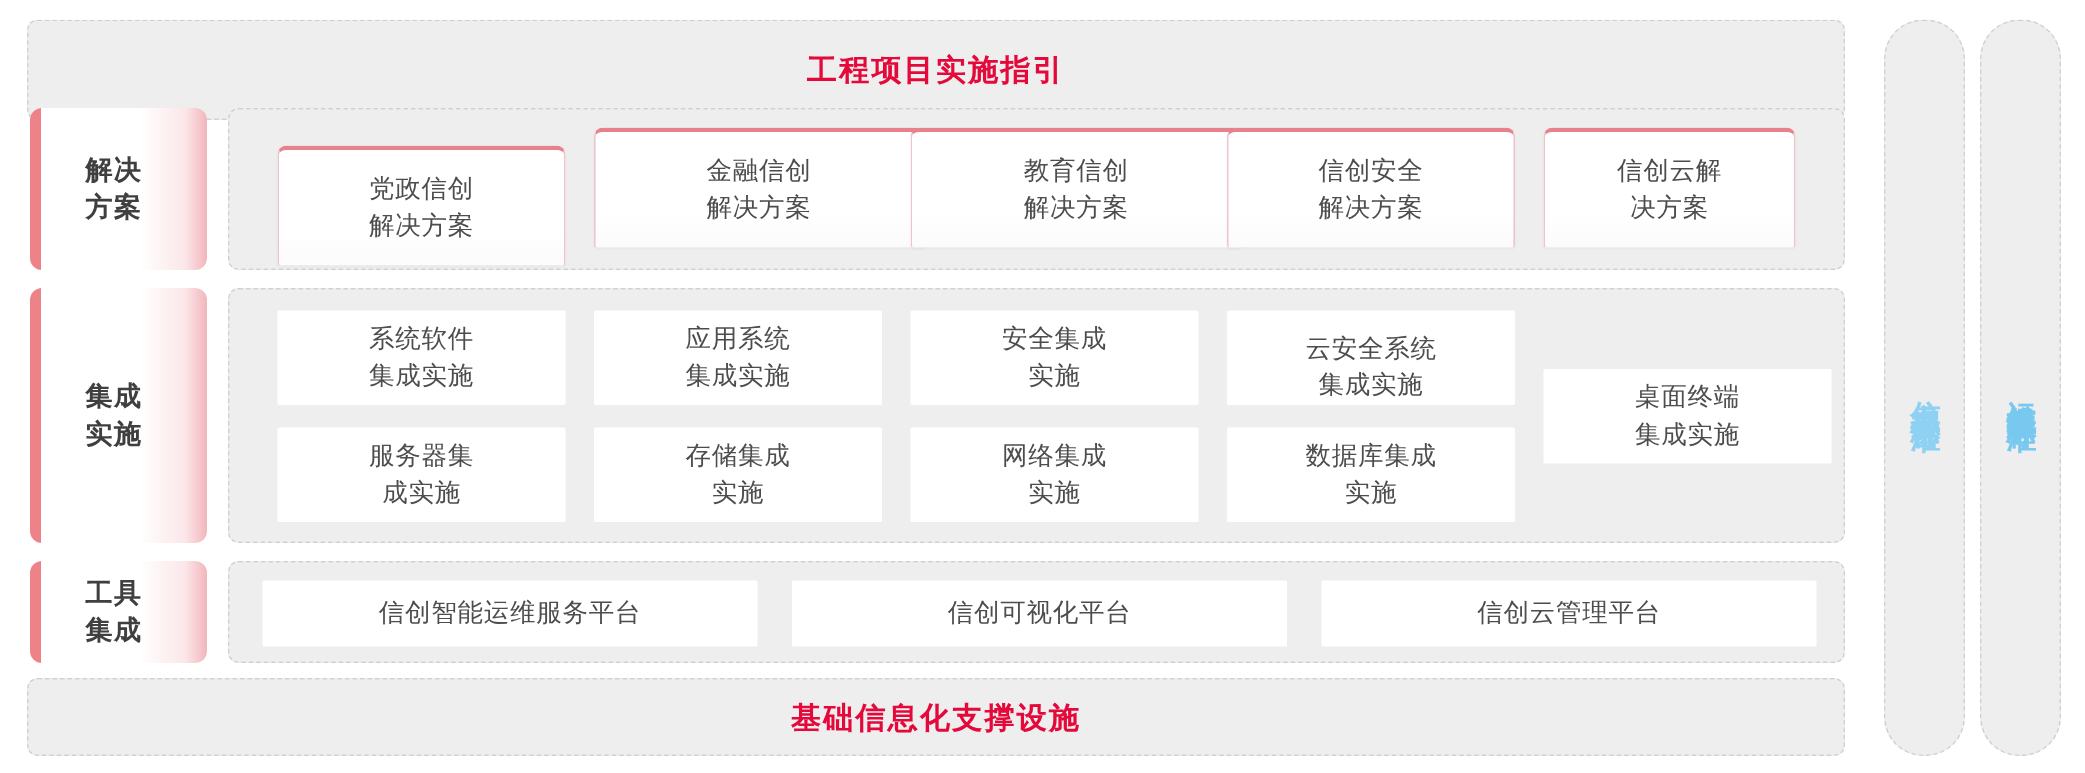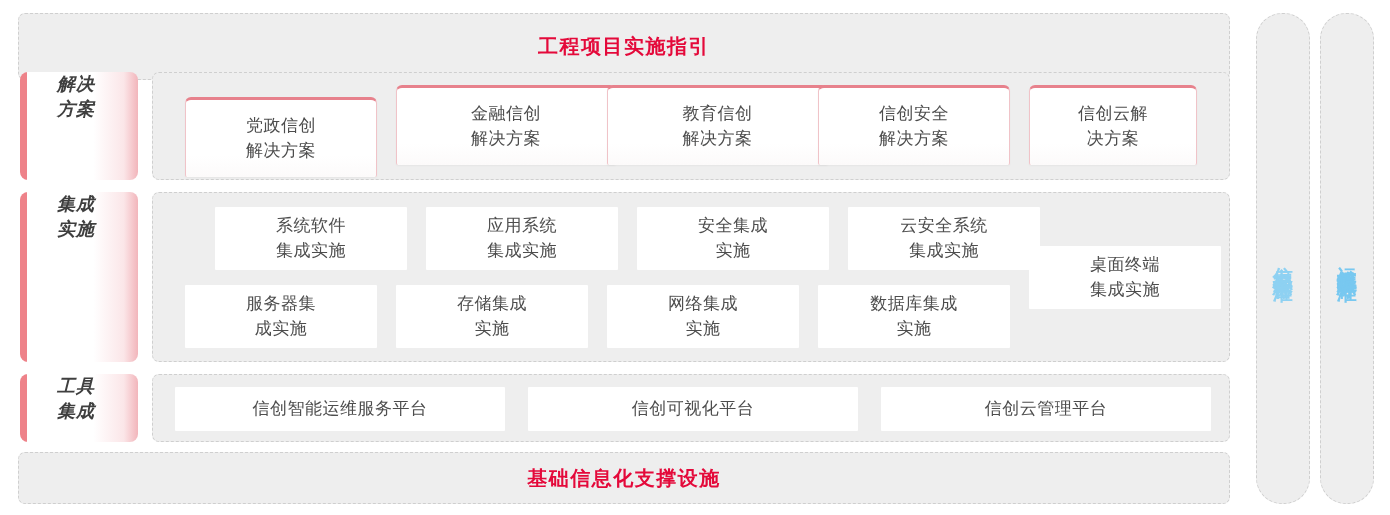--- a/index.html
+++ b/index.html
@@ -70,24 +70,23 @@
     height: 100%;
     border-radius: 8px;
     background:
       linear-gradient(to right,
         #ee8289 0px, #ee8289 7px,
         #ffffff 7px, #ffffff 52%,
         #ffffff 62%,
         #fbe6e8 88%,
         #f2b5bb 100%);
     display: flex;
-    align-items: flex-start;
+    align-items: center;
     justify-content: center;
     box-shadow: 0 0 0 0 transparent;
-    font-style: italic;
   }
   .stage-label-text {
     color: #3f3f3f;
     font-size: 18px;
     font-weight: bold;
     line-height: 1.38;
     text-align: center;
     letter-spacing: 1px;
     padding-right: 6px;
   }
@@ -129,21 +128,21 @@
     border-right: 1px solid #f0c3c8;
     border-radius: 6px 6px 2px 2px;
     background: linear-gradient(to bottom, #ffffff 0%, #ffffff 72%, #fcfafa 100%);
     box-shadow: 0 1px 2px rgba(0,0,0,0.04);
   }
 
   .card-integration {
     height: 63px;
     border-radius: 1px;
   }
-  .card-int-row1 { top: 14px; margin-left: 30px; }
+  .card-int-row1 { top: 14px; }
   .card-int-row2 { top: 92px; }
   .card-int-tall { top: 53px; height: 63px; }
 
   .card-tool {
     top: 12px;
     height: 44px;
     border-radius: 1px;
   }
 
   
@@ -256,21 +255,21 @@
             <span>应用系统</span><br>
             <span>集成实施</span>
           </span>
         </div>
         <div class="card card-integration card-int-row1" style="left:454px; width:192px;">
           <span class="card-text">
             <span>安全集成</span><br>
             <span>实施</span>
           </span>
         </div>
-        <div class="card card-integration card-int-row1" style="left:665px; width:192px;">
+        <div class="card card-integration card-int-row1" style="left:665px; width:192px;align-items:flex-end;">
           <span class="card-text">
             <span>云安全系统</span><br>
             <span>集成实施</span>
           </span>
         </div>
 
         <div class="card card-integration card-int-row2" style="left:32px;  width:192px;">
           <span class="card-text">
             <span>服务器集</span><br>
             <span>成实施</span>

